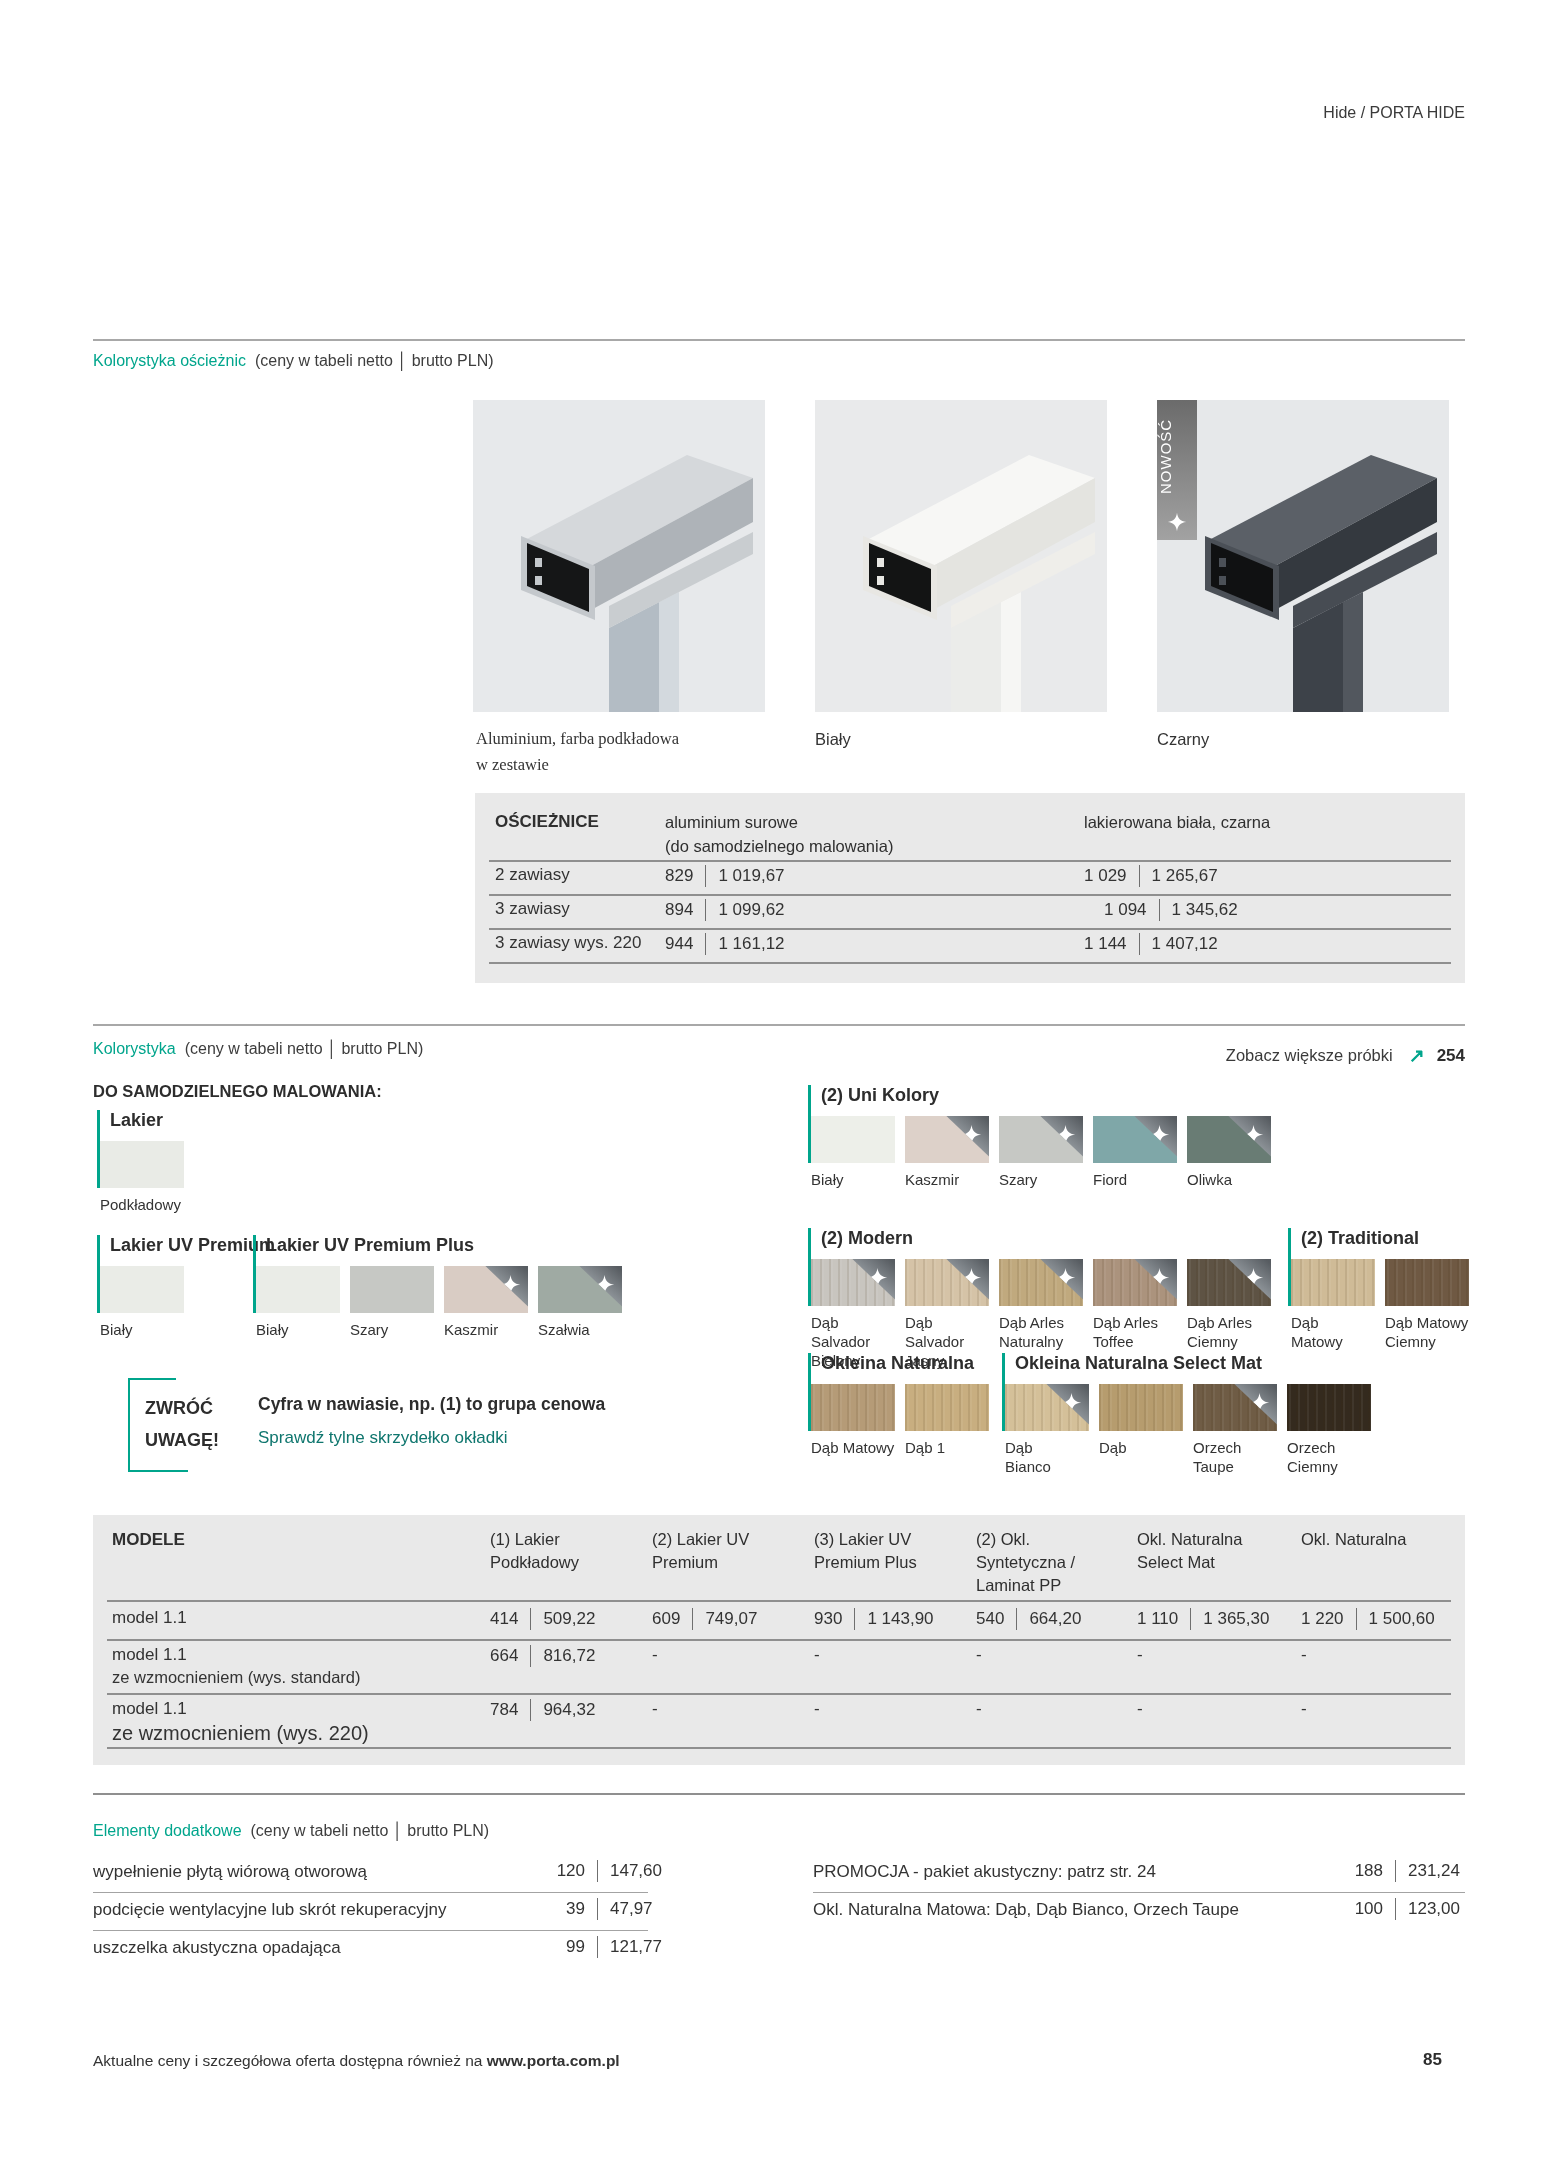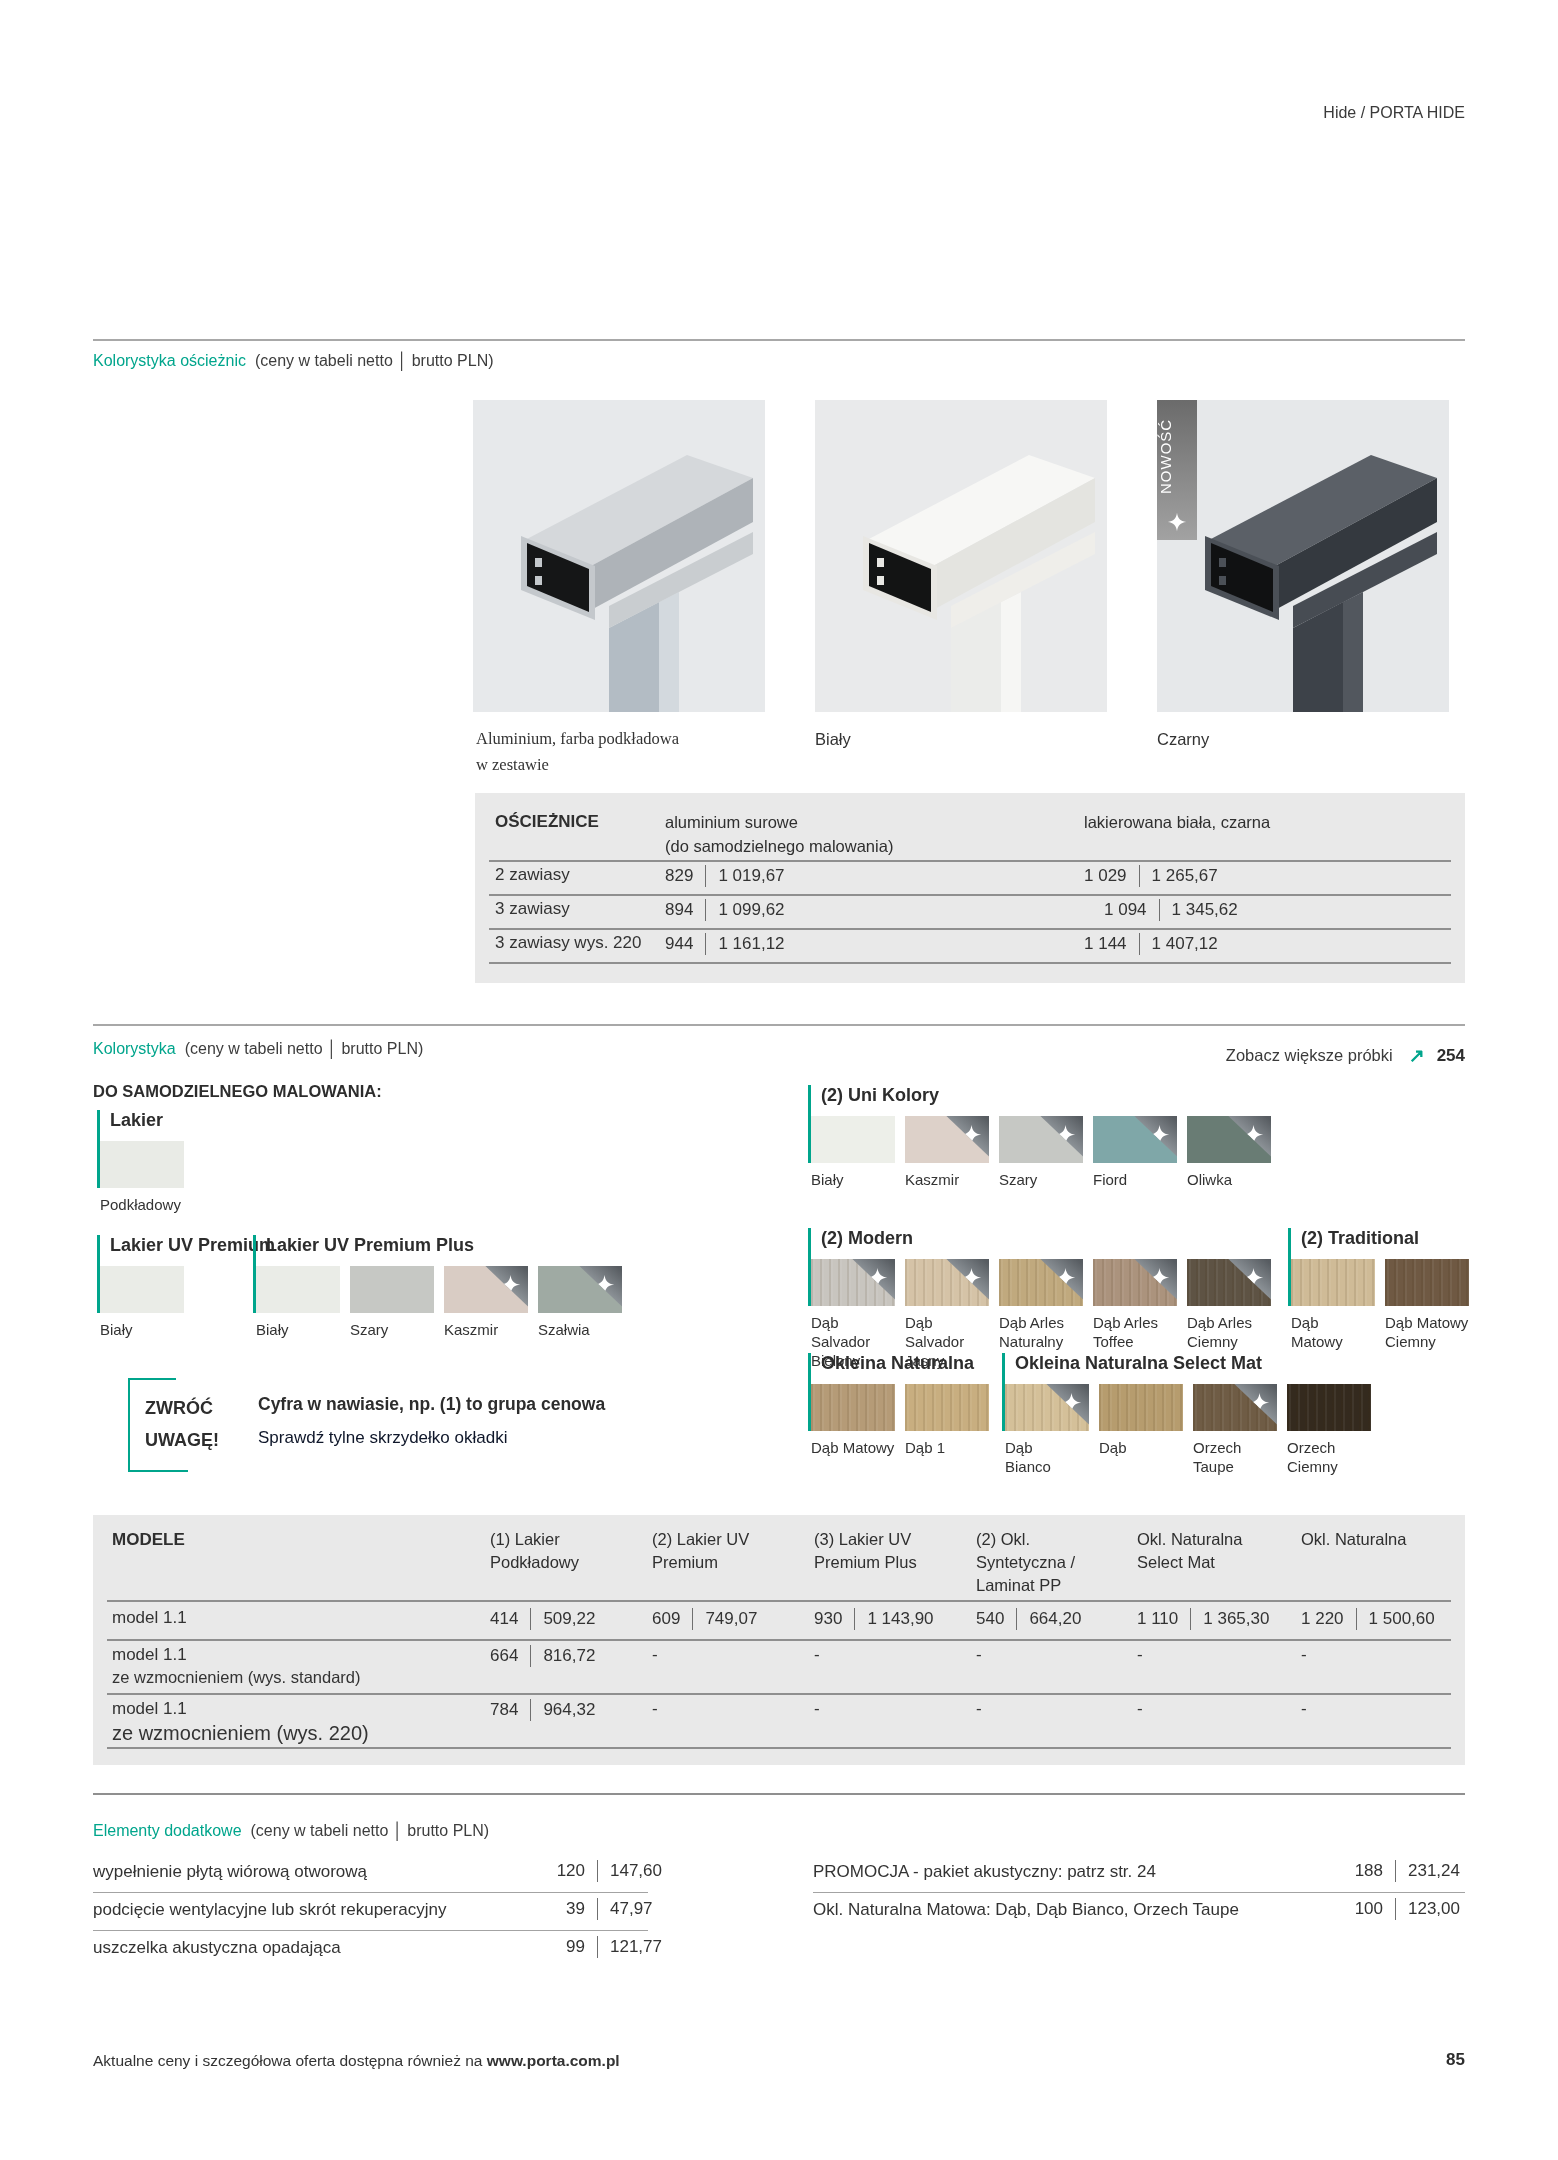--- a/index.html
+++ b/index.html
@@ -61,27 +61,27 @@
   .cap{width:84px;font-size:15px;line-height:19px;color:#333;white-space:pre-line;flex:0 0 auto;}
 
   
   .note-bracket{position:absolute;left:128px;top:1378px;width:24px;height:94px;
       border-left:2px solid #00a58c;}
   .note-bracket::before,.note-bracket::after{content:"";position:absolute;left:0;height:2px;background:#00a58c;}
   .note-bracket::before{top:0;width:46px;}
   .note-bracket::after{bottom:0;width:58px;}
   .note-lab{position:absolute;left:145px;font-size:18px;font-weight:bold;color:#2d2d2d;white-space:nowrap;}
   .note-tb{position:absolute;left:258px;top:1394px;font-size:17.5px;font-weight:bold;color:#2d2d2d;white-space:nowrap;}
-  .note-tr{position:absolute;left:258px;top:1428px;font-size:17px;color:#0f172a;white-space:nowrap;}
+  .note-tr{position:absolute;left:258px;top:1428px;font-size:17px;color:#0f766e;white-space:nowrap;}
 
   
   .xrow-lab{position:absolute;font-size:17px;color:#333;white-space:nowrap;}
   .xline{position:absolute;height:1px;background:#a3a3a3;}
   .footer{position:absolute;left:93px;top:2052px;font-size:15.5px;color:#333;white-space:nowrap;}
-  .pageno{position:absolute;left:1400px;top:2050px;width:65px;text-align:right;
+  .pageno{position:absolute;left:1400px;top:2050px;width:65px;text-align:center;
           font-size:17px;font-weight:bold;color:#2d2d2d;}
   .crumb{position:absolute;left:965px;top:104px;width:500px;text-align:right;
          font-size:16px;color:#3a3a3a;white-space:nowrap;}
 </style>
 </head>
 <body>
 
 <div id="page">
 
   <div class="crumb">Hide / PORTA HIDE</div>

